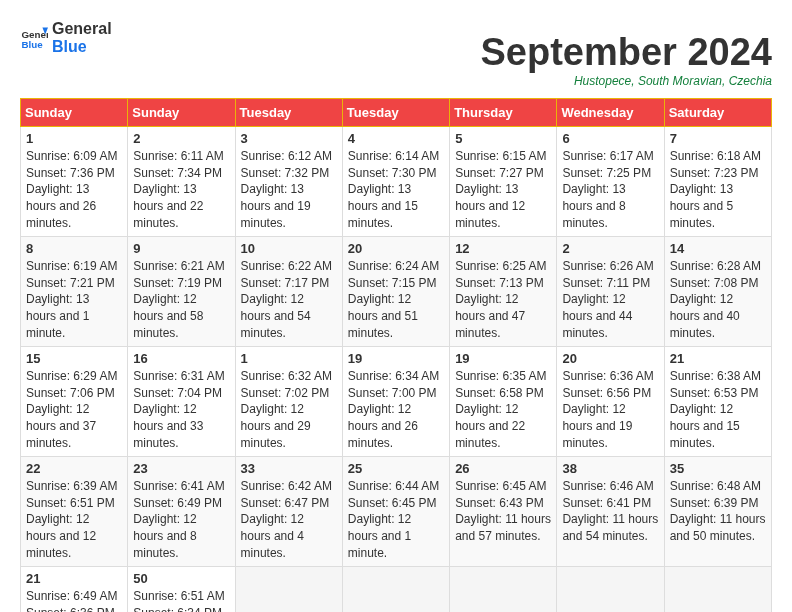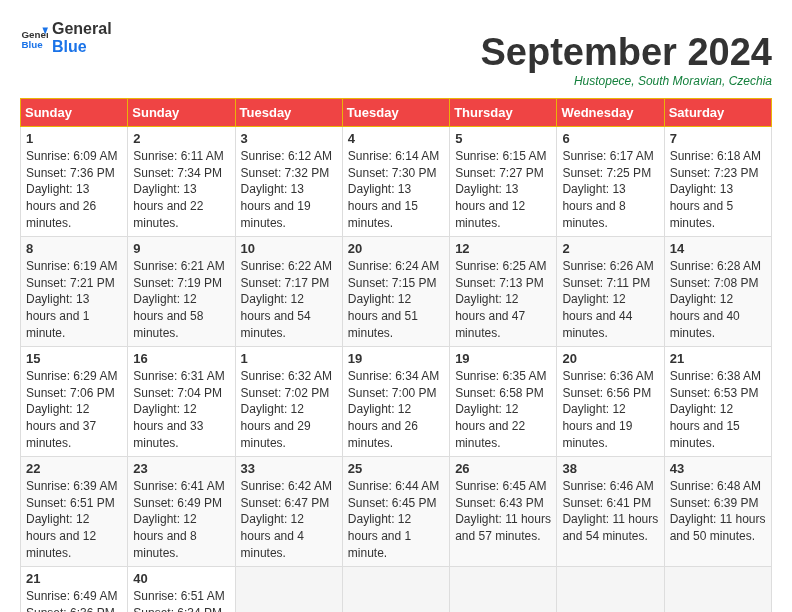--- a/index.html
+++ b/index.html
@@ -225,31 +225,31 @@
       </td>
         <td>
         <span class="day-num">26</span>
         <span class="day-info">Sunrise: 6:45 AM<br>Sunset: 6:43 PM<br>Daylight: 11 hours and 57 minutes.</span>
       </td>
         <td>
         <span class="day-num">38</span>
         <span class="day-info">Sunrise: 6:46 AM<br>Sunset: 6:41 PM<br>Daylight: 11 hours and 54 minutes.</span>
       </td>
         <td>
-        <span class="day-num">43</span>
+        <span class="day-num">35</span>
         <span class="day-info">Sunrise: 6:48 AM<br>Sunset: 6:39 PM<br>Daylight: 11 hours and 50 minutes.</span>
       </td>
       </tr>
       <tr>
         <td>
         <span class="day-num">21</span>
         <span class="day-info">Sunrise: 6:49 AM<br>Sunset: 6:36 PM<br>Daylight: 11 hours and 46 minutes.</span>
       </td>
         <td>
-        <span class="day-num">40</span>
+        <span class="day-num">50</span>
         <span class="day-info">Sunrise: 6:51 AM<br>Sunset: 6:34 PM<br>Daylight: 11 hours and 43 minutes.</span>
       </td>
         <td class="empty-cell"></td>
         <td class="empty-cell"></td>
         <td class="empty-cell"></td>
         <td class="empty-cell"></td>
         <td class="empty-cell"></td>
       </tr>
     </tbody>
 </table>

